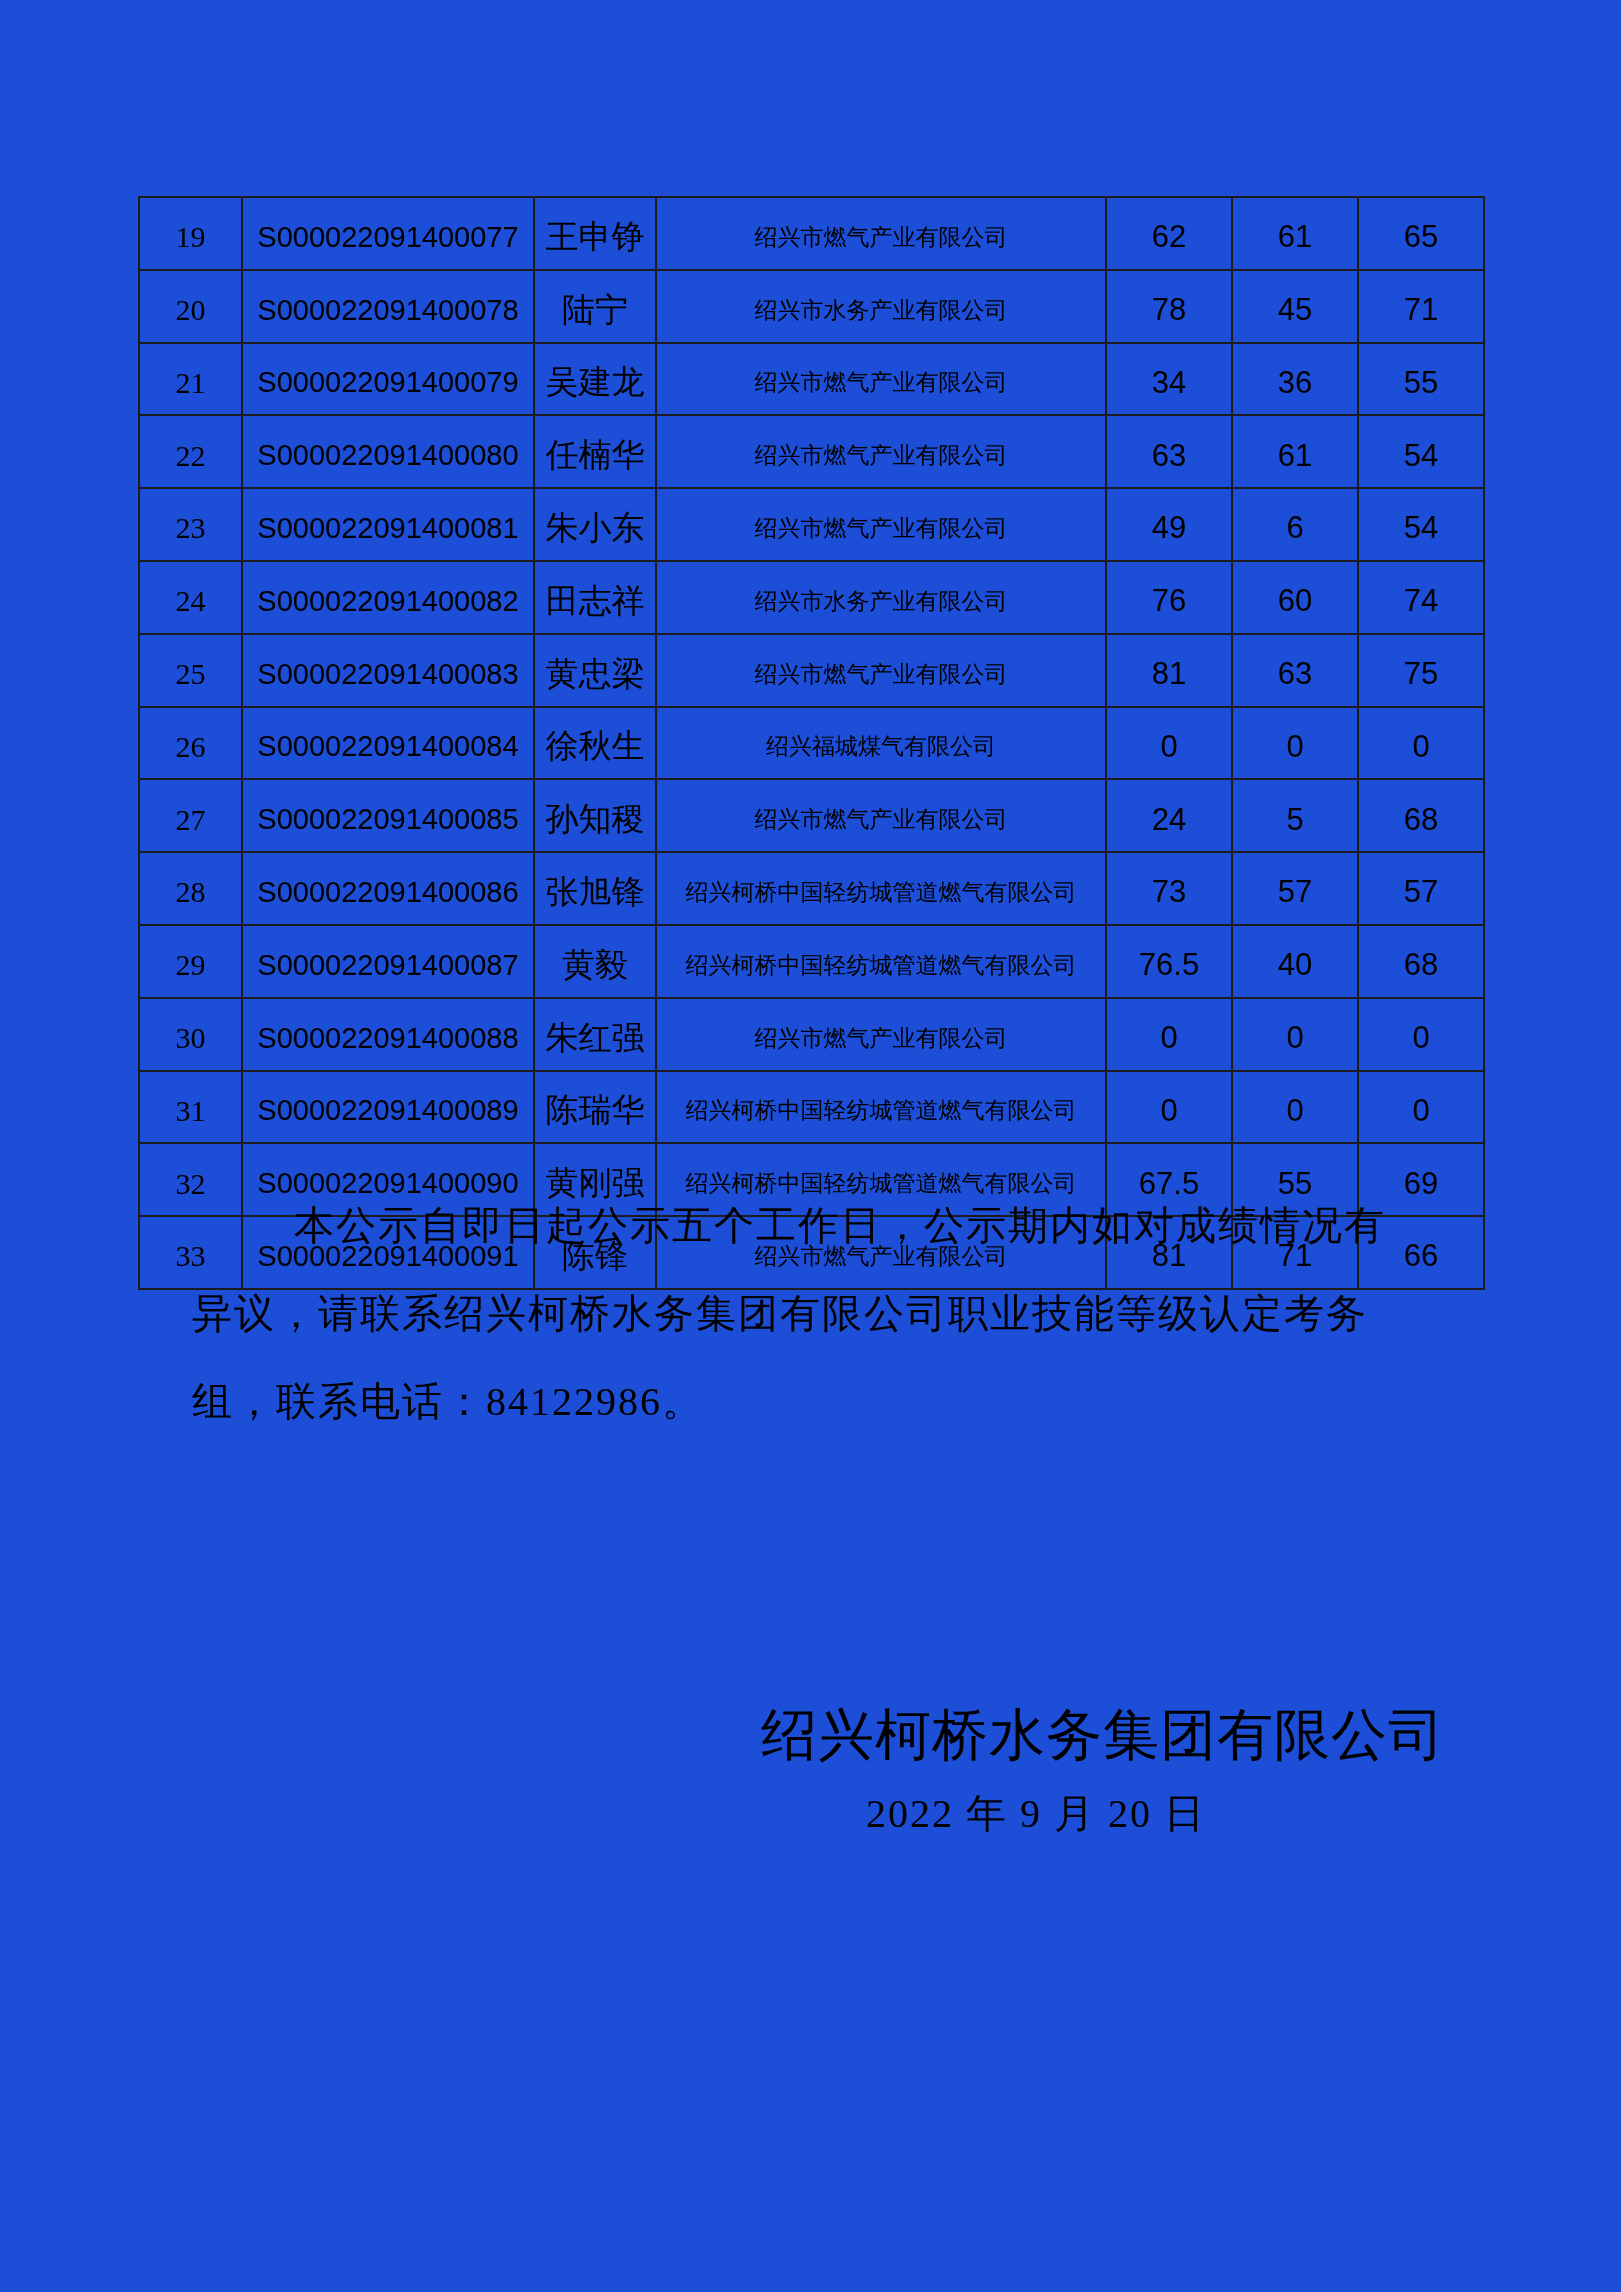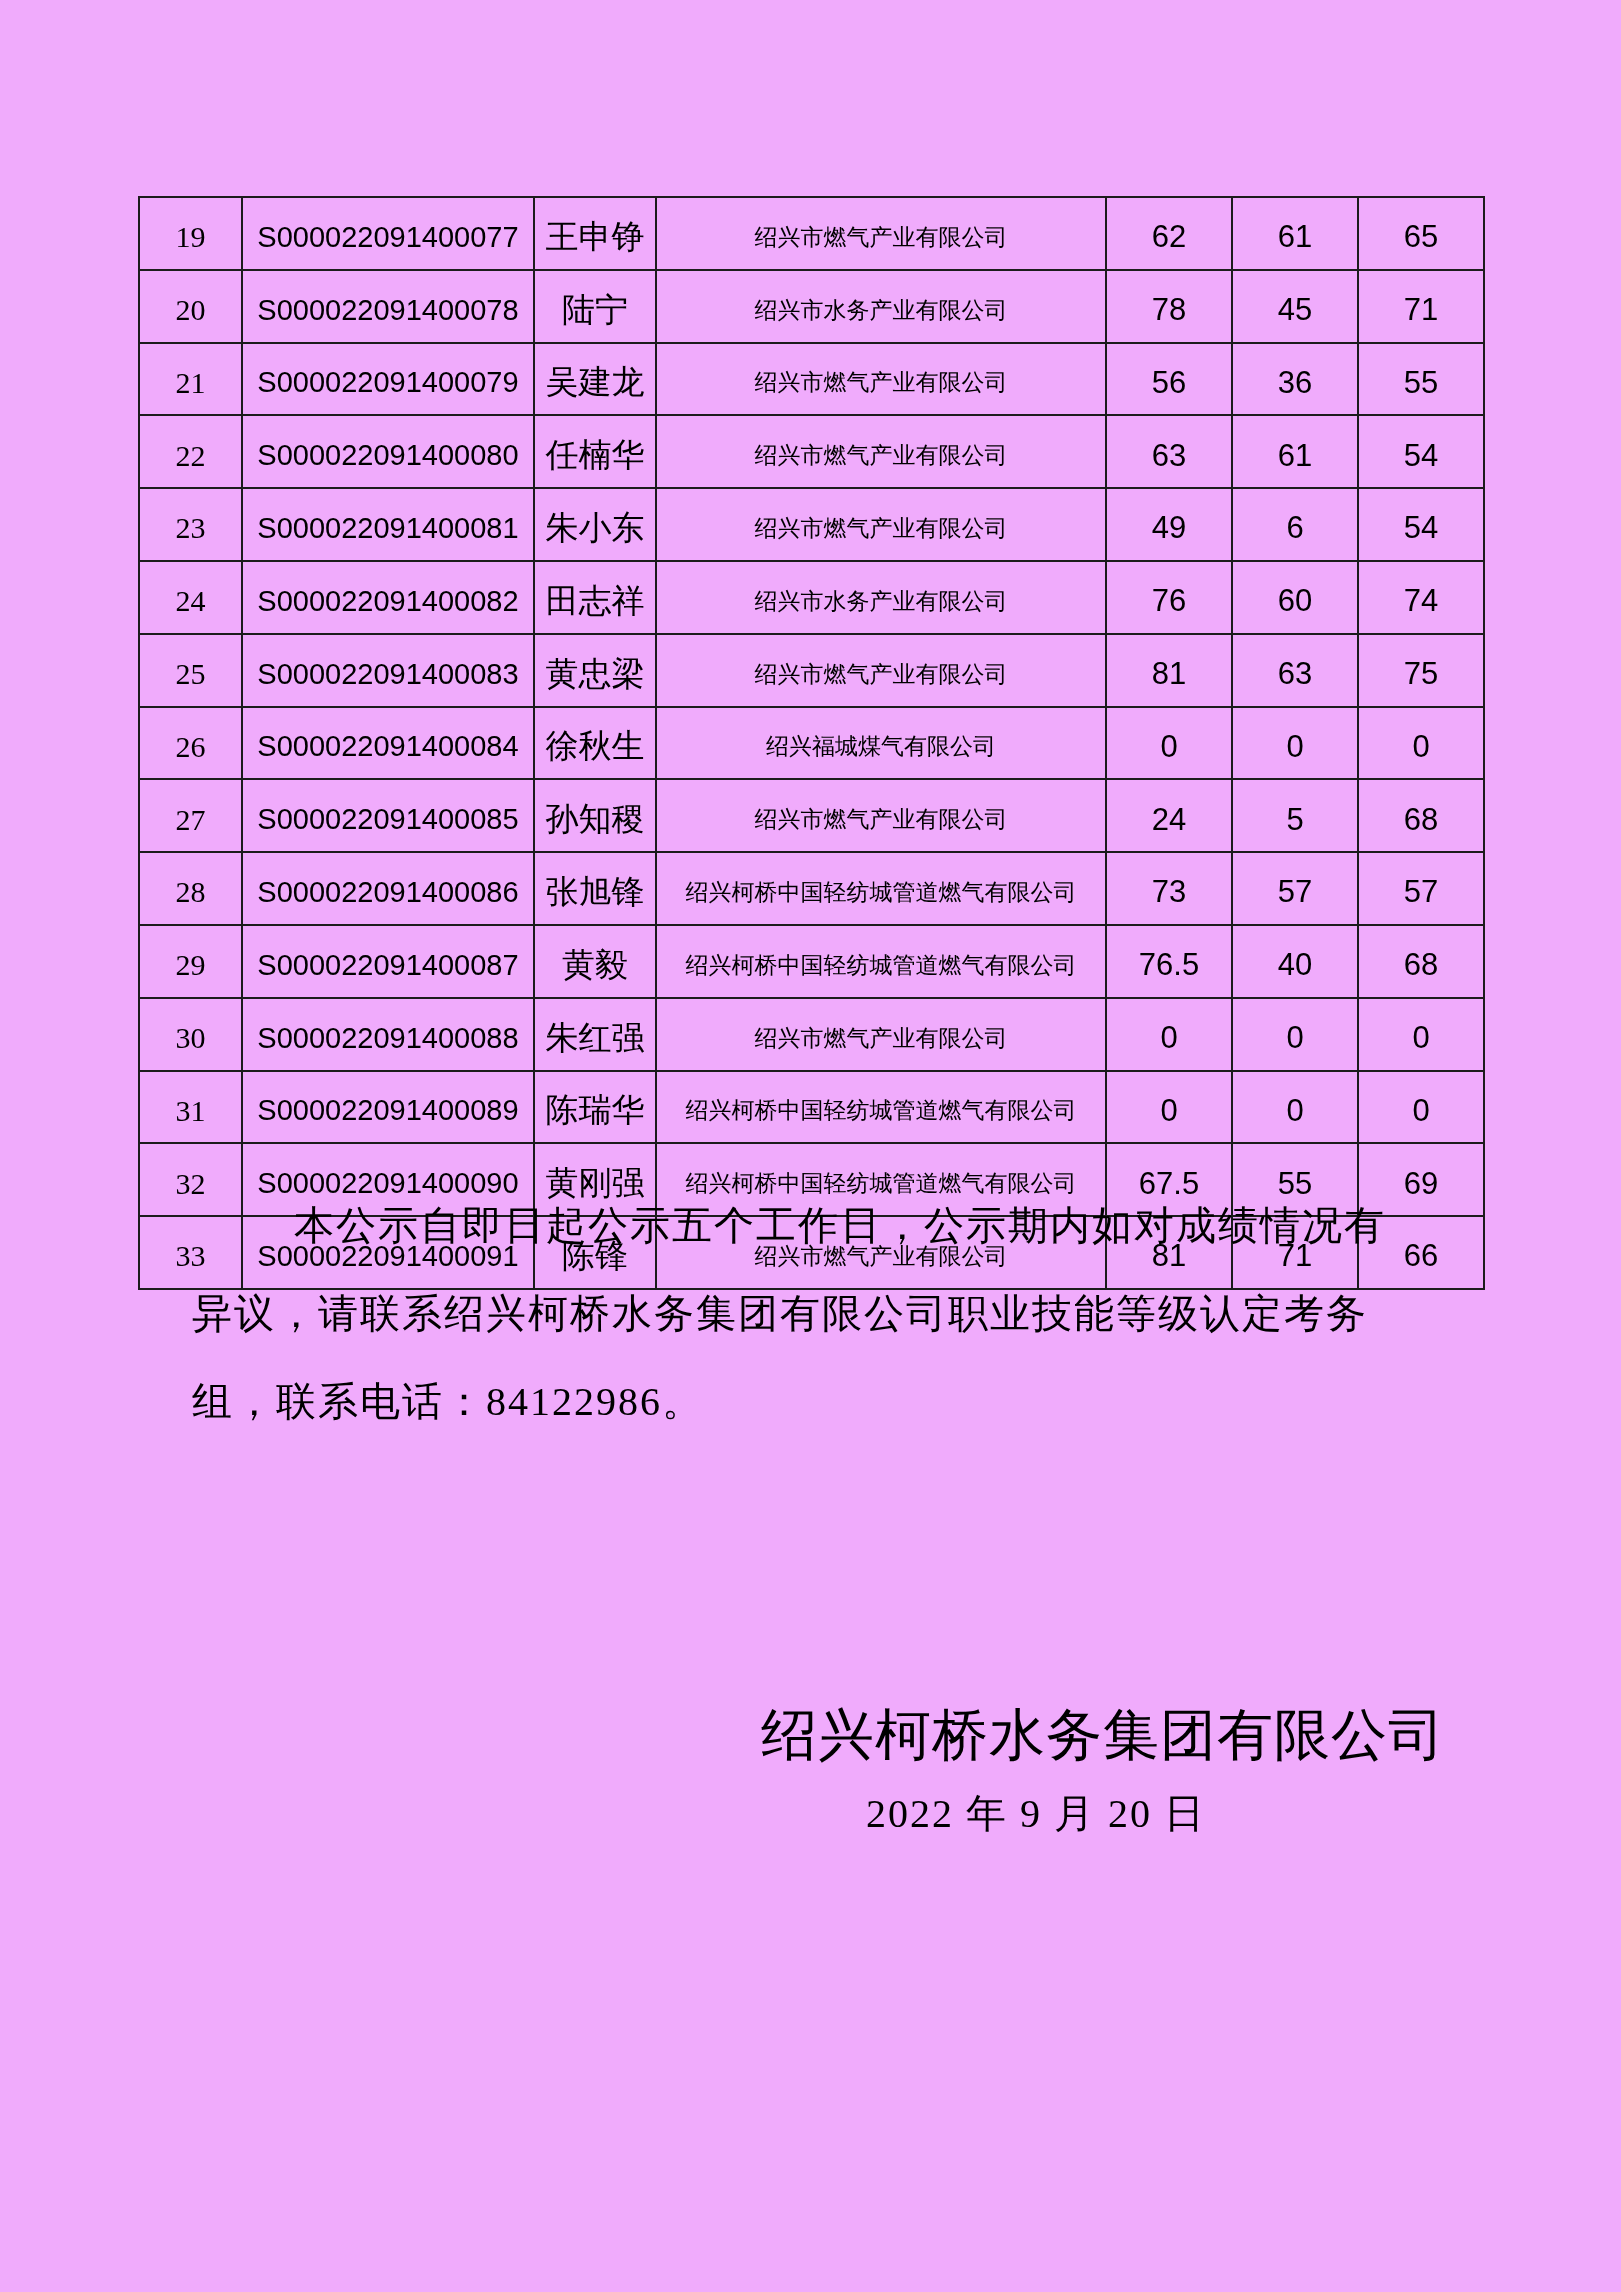--- a/index.html
+++ b/index.html
@@ -4,21 +4,21 @@
 <style>
   html, body {
     margin: 0;
     padding: 0;
     background: #e8e8e8;
   }
   .page {
     position: relative;
     width: 1621px;
     height: 2293px;
-    background: #f0abfc;
+    background: #1d4ed8;
     margin: 0 auto;
     overflow: hidden;
     font-family: "Liberation Serif", "DejaVu Serif", serif;
     color: #000000;
   }
   table.results {
     position: absolute;
     left: 138px;
     top: 196px;
     width: 1346px;
@@ -119,21 +119,21 @@
     <td class="cell-score">78</td>
     <td class="cell-score">45</td>
     <td class="cell-score">71</td>
   </tr>
 
   <tr>
     <td class="cell-no">21</td>
     <td class="cell-id">S000022091400079</td>
     <td class="cell-name">吴建龙</td>
     <td class="cell-company">绍兴市燃气产业有限公司</td>
-    <td class="cell-score">56</td>
+    <td class="cell-score">34</td>
     <td class="cell-score">36</td>
     <td class="cell-score">55</td>
   </tr>
 
   <tr>
     <td class="cell-no">22</td>
     <td class="cell-id">S000022091400080</td>
     <td class="cell-name">任楠华</td>
     <td class="cell-company">绍兴市燃气产业有限公司</td>
     <td class="cell-score">63</td>

